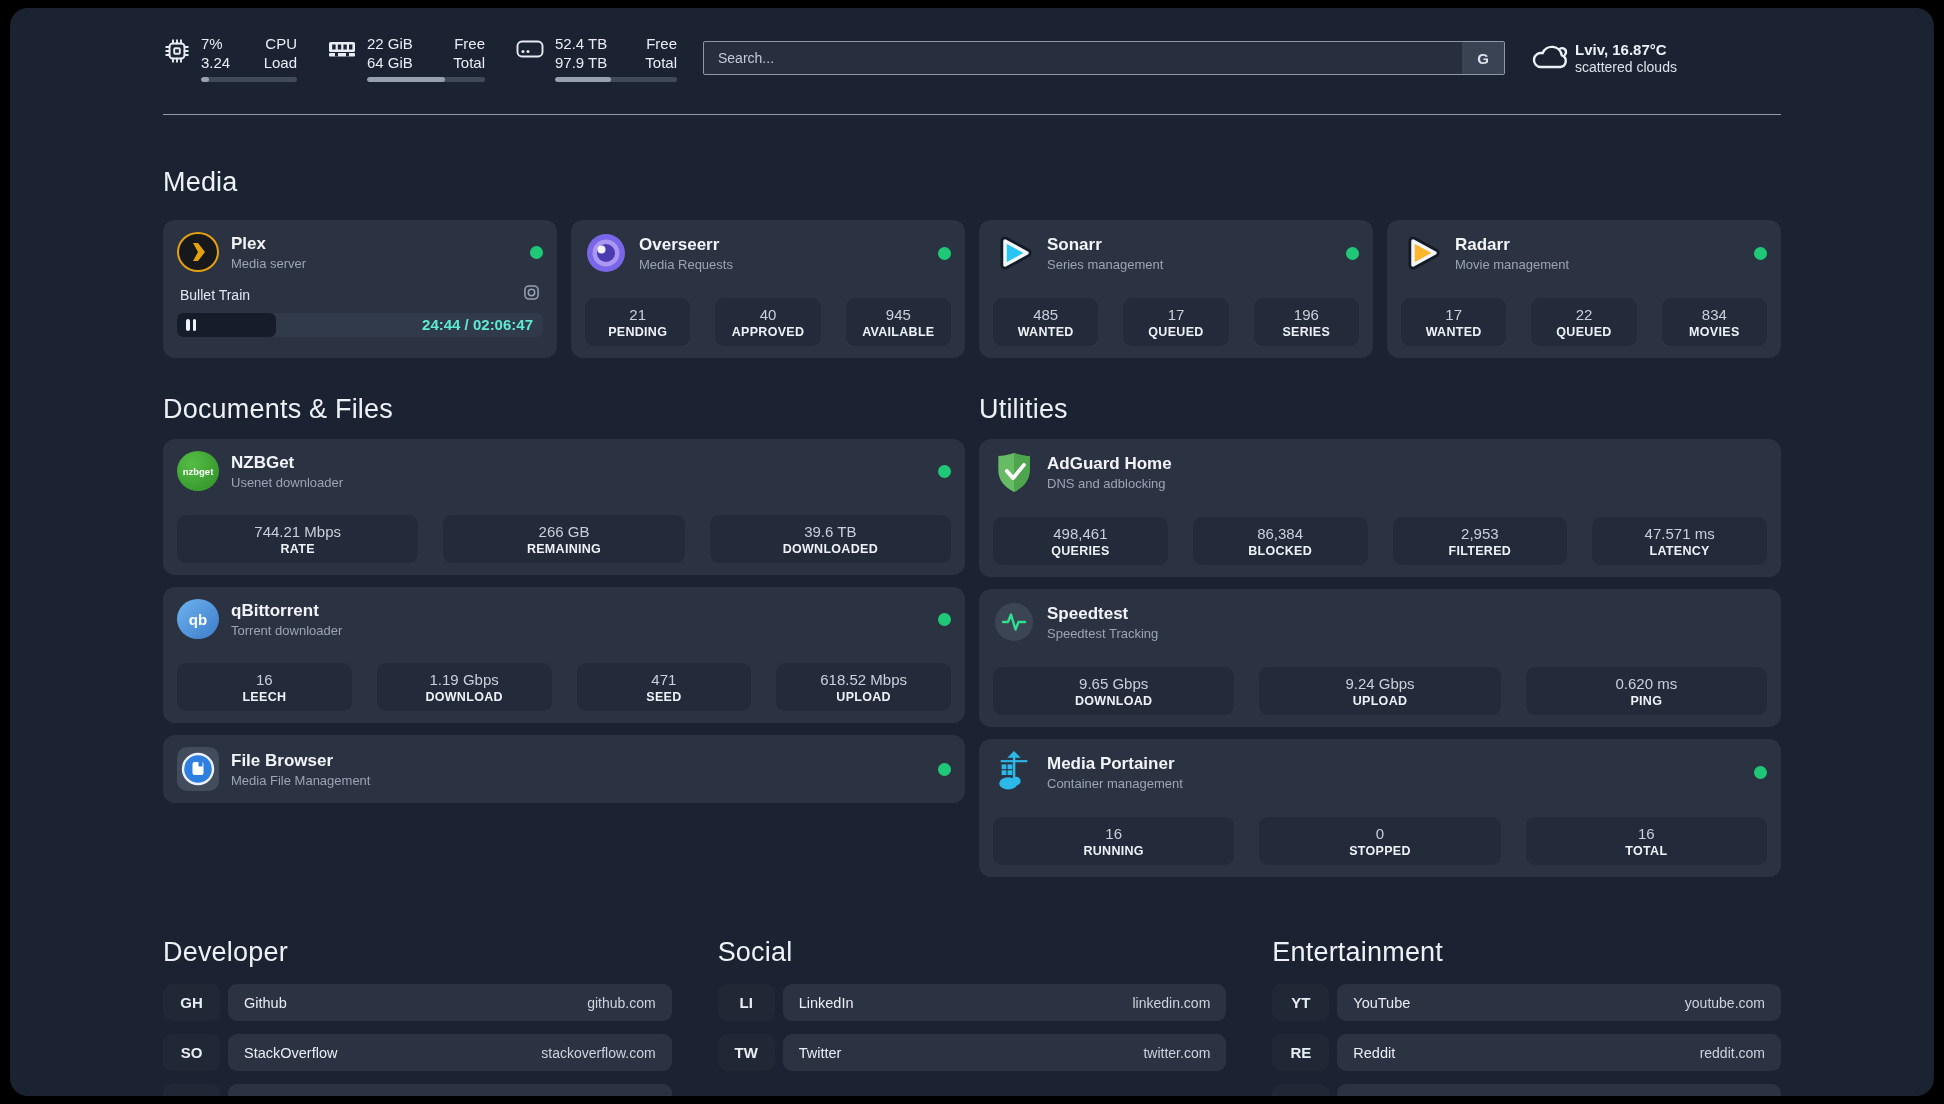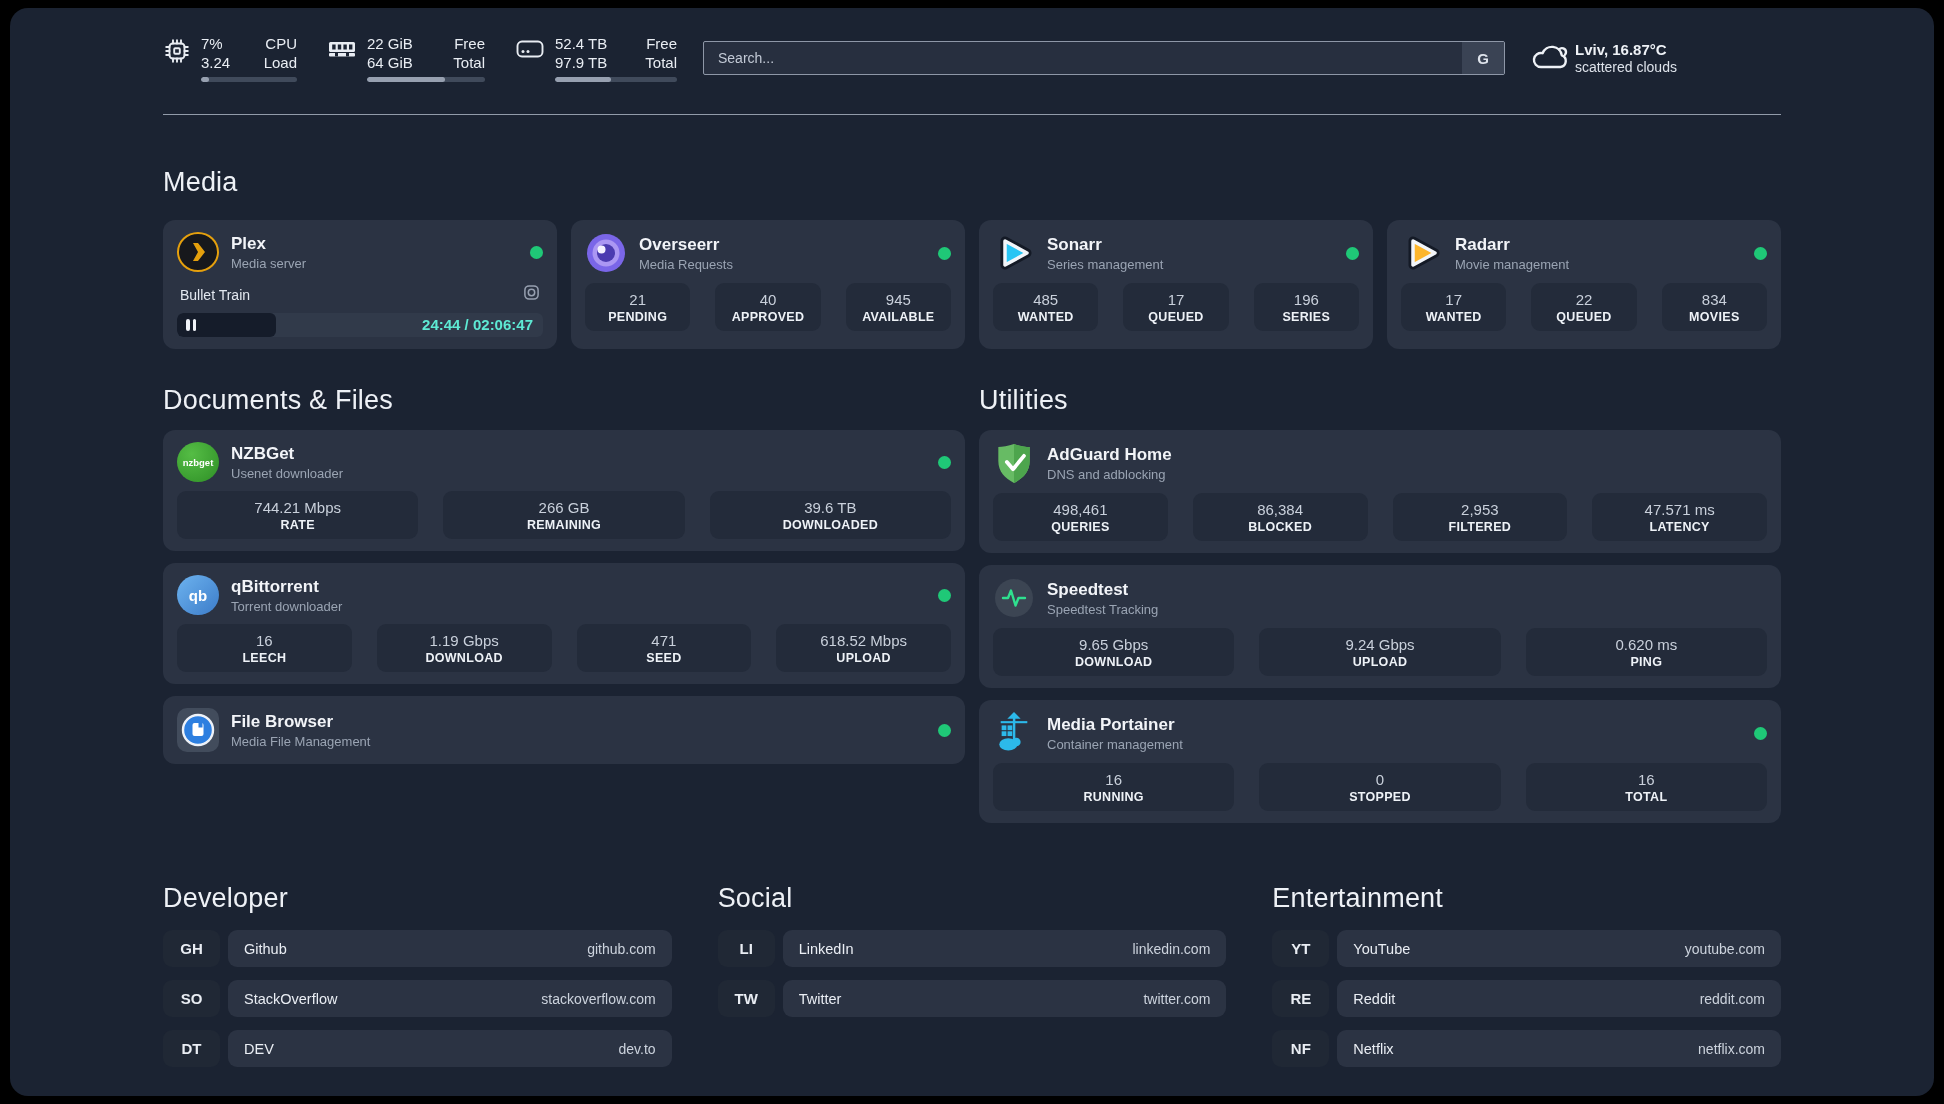--- a/index.html
+++ b/index.html
@@ -36,21 +36,21 @@
   .media-title{margin-top:52px;}
   .cards-row{display:grid;grid-template-columns:repeat(4,1fr);gap:14px;margin-top:22px;}
 
   .card{background:#2b3343;border-radius:12px;padding:12px 14px;}
   .card-head{display:flex;align-items:center;}
   .svc-icon{width:42px;height:42px;flex:0 0 42px;display:flex;align-items:center;justify-content:center;}
   .svc-titles{margin-left:12px;}
   .svc-title{font-size:17px;font-weight:600;color:#f2f4f8;line-height:20px;}
   .svc-sub{font-size:13px;color:#9aa4b3;margin-top:2px;}
   .status-dot{width:13px;height:13px;border-radius:50%;background:#1fc877;margin-left:auto;}
-  .tiles{display:flex;gap:25px;margin-top:9px;}
+  .tiles{display:flex;gap:25px;margin-top:24px;}
   .tile{flex:1;height:48px;background:#232b3a;border-radius:9px;display:flex;flex-direction:column;align-items:center;justify-content:center;}
   .tile-value{font-size:15px;color:#c9d0db;}
   .tile-label{font-size:12.5px;font-weight:700;color:#eef2f7;margin-top:2px;letter-spacing:.3px;}
 
   
   .np-row{display:flex;align-items:center;justify-content:space-between;margin-top:12px;padding:0 3px;}
   .np-title{font-size:14px;color:#e3e8f0;}
   .np-bar{position:relative;height:24px;margin-top:8px;border-radius:6px;background:#313a4a;overflow:hidden;}
   .np-fill{position:absolute;left:0;top:0;bottom:0;background:#151c2a;border-radius:6px;}
   .np-pause{position:absolute;left:9px;top:6px;display:flex;gap:3px;}

